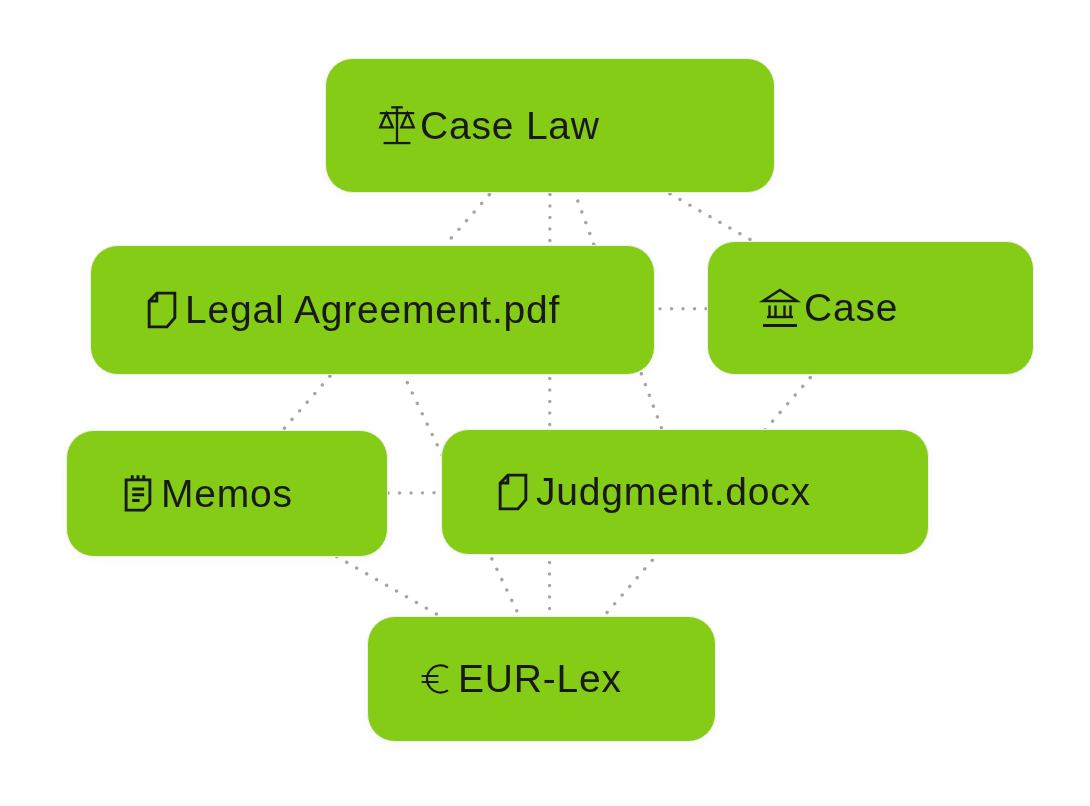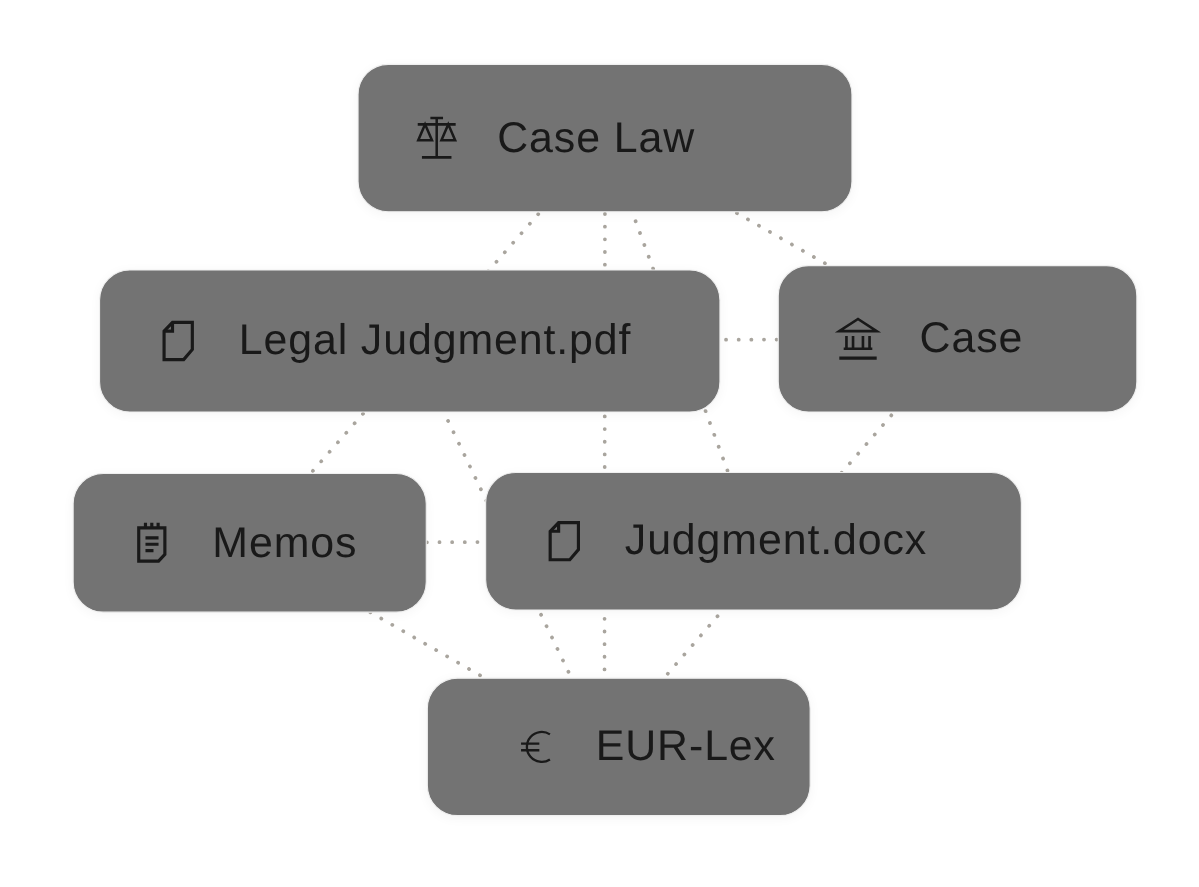--- a/index.html
+++ b/index.html
@@ -23,28 +23,27 @@
   }
   #nodes-layer {
     position: absolute;
     left: 0; top: 0;
     width: 1090px;
     height: 806px;
   }
   .node {
     position: absolute;
     box-sizing: border-box;
-    background: #737373;
+    background: #84cc16;
     border: 1px solid #efefef;
     border-radius: 28px;
     box-shadow: 0 2px 10px rgba(20,20,20,0.04);
     display: flex;
     align-items: center;
     padding-left: 48px;
-    gap: 32px;
   }
   .node .icon {
     flex: 0 0 auto;
     display: flex;
     align-items: center;
     justify-content: center;
   }
   .node .icon svg { display: block; }
   .node .label {
     font-size: 39px;
@@ -82,21 +81,21 @@
         </span>
         <span class="label">Case Law</span>
       </div>
       <div class="node" style="left: 90px; top: 245px; width: 565px; height: 130px;">
         <span class="icon">
           <svg width="46" height="46" viewBox="0 0 24 24" fill="none" stroke="#191919" stroke-width="1.5">
             <path d="M9.3 3.2 H18.7 V16 L14.6 20.8 H5.3 V7.3 Z"></path>
             <path d="M9.3 3.2 V7.3 H5.3"></path>
           </svg>
         </span>
-        <span class="label">Legal Judgment.pdf</span>
+        <span class="label">Legal Agreement.pdf</span>
       </div>
       <div class="node" style="left: 707px; top: 241px; width: 327px; height: 134px;">
         <span class="icon">
           <svg width="48" height="48" viewBox="0 0 48 48" fill="none" stroke="#191919" stroke-width="2.4">
             <path d="M7 17 L24 6 L41 17 Z"></path>
             <path d="M13.5 21.5 V33 M19.5 21.5 V33 M28.5 21.5 V33 M34.5 21.5 V33"></path>
             <path d="M11 33 H37"></path>
             <path d="M7 41.5 H41" stroke-width="3"></path>
           </svg>
         </span>
@@ -114,21 +113,21 @@
       </div>
       <div class="node" style="left: 441px; top: 429px; width: 488px; height: 126px;">
         <span class="icon">
           <svg width="46" height="46" viewBox="0 0 24 24" fill="none" stroke="#191919" stroke-width="1.5">
             <path d="M9.3 3.2 H18.7 V16 L14.6 20.8 H5.3 V7.3 Z"></path>
             <path d="M9.3 3.2 V7.3 H5.3"></path>
           </svg>
         </span>
         <span class="label">Judgment.docx</span>
       </div>
-      <div class="node" style="left: 388px; top: 616px; width: 349px; height: 126px; justify-content: center;">
+      <div class="node" style="left: 367px; top: 616px; width: 349px; height: 126px;">
         <span class="icon">
           <svg width="42" height="42" viewBox="0 0 48 48" fill="none" stroke="#191919" stroke-width="2.4">
             <path d="M36.5 11 A15.5 15.5 0 1 0 36.5 37"></path>
             <path d="M6.5 20.5 H25.5 M6.5 27.5 H25.5"></path>
           </svg>
         </span>
         <span class="label">EUR-Lex</span>
       </div>
     </div>
 </div>

